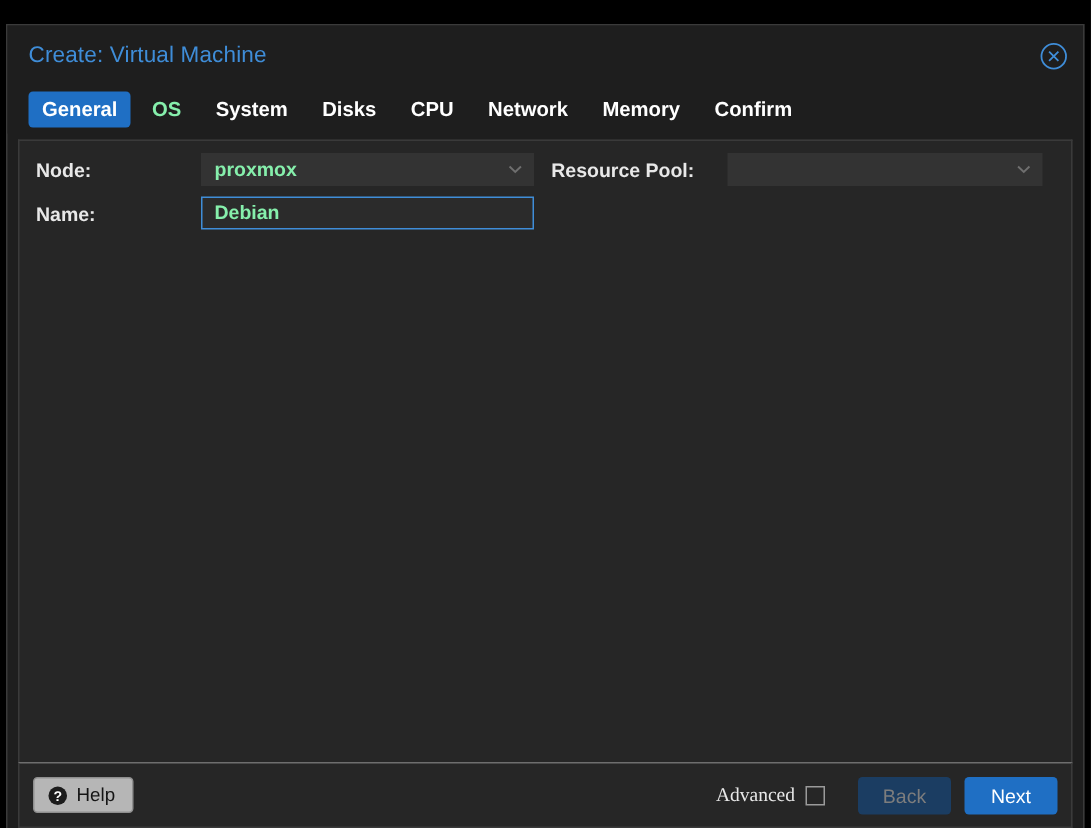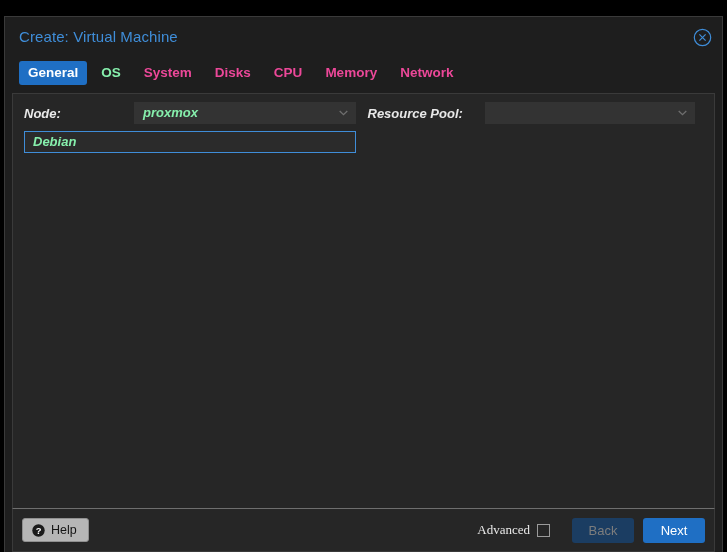--- a/index.html
+++ b/index.html
@@ -61,21 +61,21 @@
     flex: 0 0 32px;
     background: #1e1e1e;
     display: flex;
     align-items: center;
     padding-left: 14px;
     box-sizing: border-box;
   }
   .tab {
     font-size: 13.5px;
     font-weight: bold;
-    color: #ec4899;
+    color: #ffffff;
     padding: 4px 9px;
     margin-right: 5px;
     border-radius: 3px;
     white-space: nowrap;
     cursor: default;
     line-height: 16px;
   }
   .tab.enabled { color: #86efac; cursor: pointer; }
   .tab.active {
     background: #1f6fc4;
@@ -90,21 +90,20 @@
     background: #262626;
     border: 1px solid #3a3a3a;
     border-bottom: none;
     position: relative;
     overflow: hidden;
   }
   .form {
     position: absolute;
     left: 0; top: 8px; right: 0;
     display: flex;
-    font-style: italic;
   }
   .col { width: 50%; box-sizing: border-box; }
   .col-left  { padding-left: 11px;  padding-right: 8px; }
   .col-right { padding-left: 4px;   padding-right: 19px; }
 
   .row {
     display: flex;
     align-items: center;
     height: 22px;
     margin-bottom: 7px;
@@ -236,40 +235,42 @@
       </svg>
     </div>
   </div>
 
   <div class="tabbar">
     <div class="tab active">General</div>
     <div class="tab enabled">OS</div>
     <div class="tab">System</div>
     <div class="tab">Disks</div>
     <div class="tab">CPU</div>
+    <div class="tab">Network</div>
     <div class="tab">Memory</div>
-    <div class="tab">Network</div>
+    <div class="tab">Confirm</div>
   </div>
 
   <div class="panel">
     <div class="form">
 
       <div class="col col-left">
         <div class="row">
           <div class="label">Node:</div>
           <div class="field">
             <div class="val">proxmox</div>
             <svg class="chev" viewBox="0 0 9 6">
               <path d="M0.7 1 L4.5 4.6 L8.3 1" fill="none" stroke="#6f6f6f" stroke-width="1.3"></path>
             </svg>
           </div>
         </div>
 
 
         <div class="row">
+          <div class="label">Name:</div>
           <div class="field focused">
             <div class="val">Debian</div>
           </div>
         </div>
       </div>
 
       <div class="col col-right">
         <div class="row">
           <div class="label wide">Resource Pool:</div>
           <div class="field">

